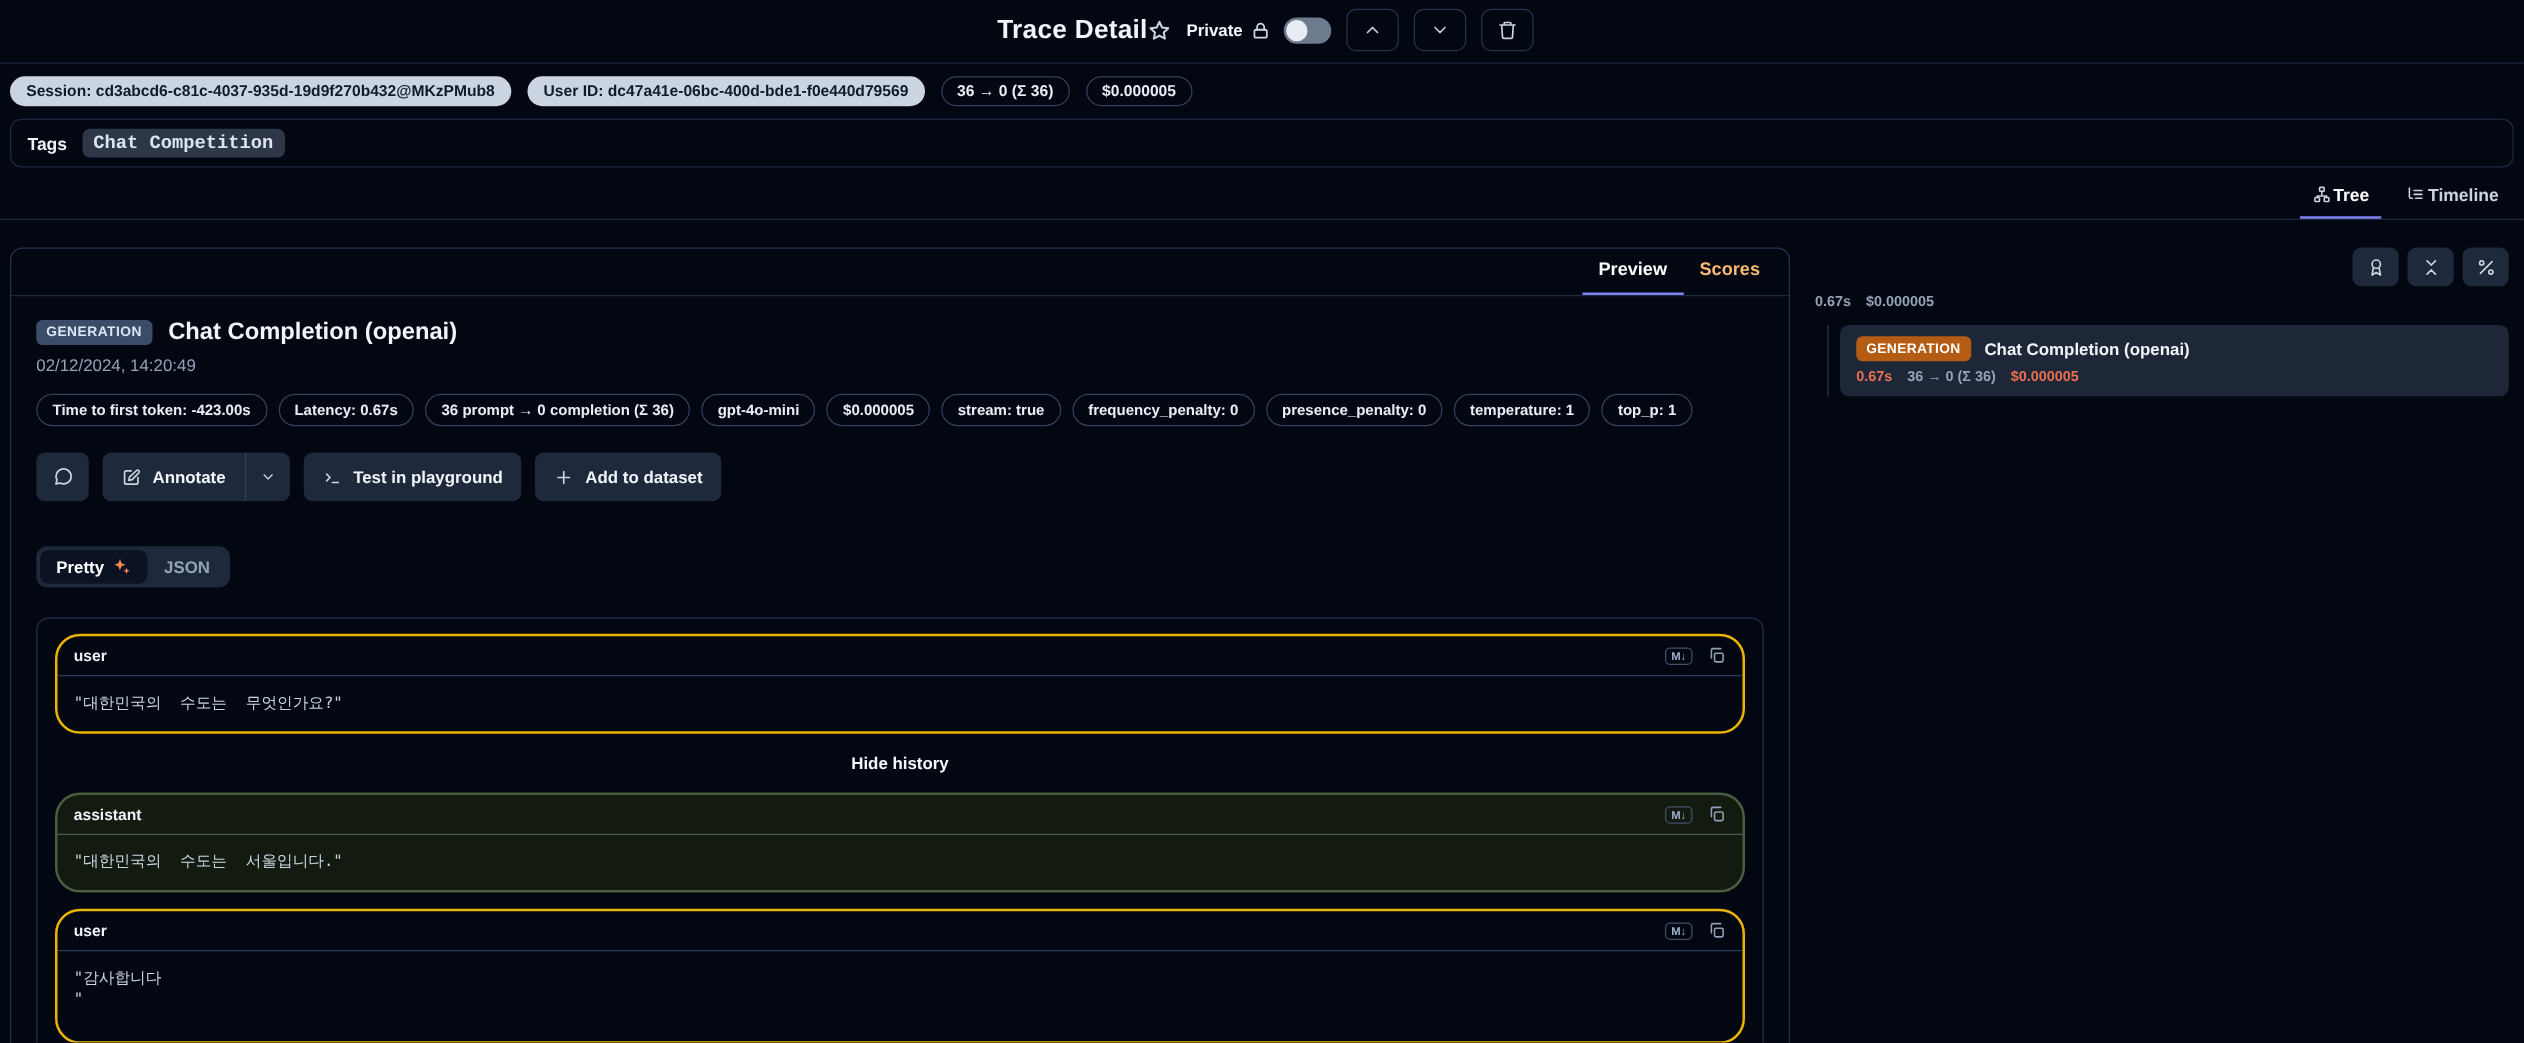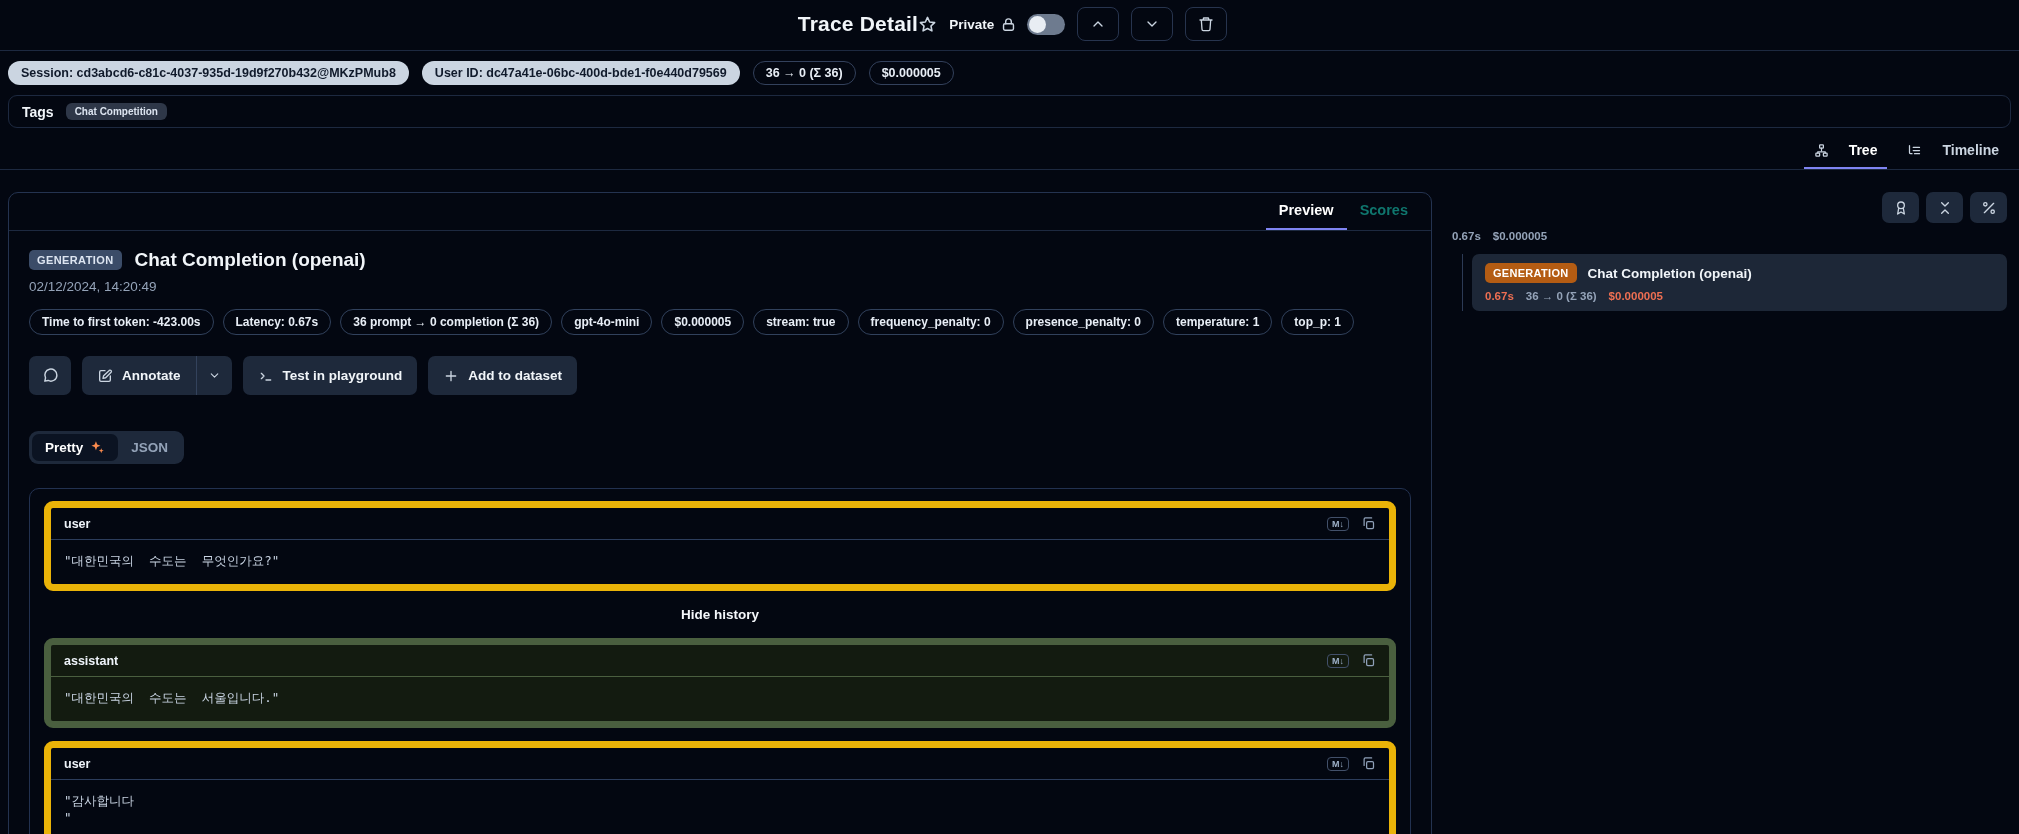--- a/index.html
+++ b/index.html
@@ -24,32 +24,32 @@
   .hr { border-bottom:1px solid #1d2940; }
 
   
   .badge-row { display:flex; align-items:center; gap:13px; padding:10px 8px; }
   .badge-light { background:#cbd5e1; color:#101a2b; font-weight:700; font-size:12.5px; padding:5px 13px; border-radius:999px; white-space:nowrap; cursor:pointer; }
   .pill-outline { border:1px solid #33415c; color:#e8eef6; font-weight:700; font-size:12.5px; padding:4px 12px; border-radius:999px; white-space:nowrap; }
 
   
   .tags-box { margin:0 8px; border:1px solid #1d2940; border-radius:9px; padding:7px 13px; display:flex; align-items:center; gap:12px; }
   .tags-label { font-weight:700; font-size:14px; }
-  .tag-badge { background:rgba(100,116,139,.45); color:#dce4f0; font-weight:700; font-size:10px; padding:3px 9px; border-radius:6px; cursor:pointer; }
+  .tag-badge { background:rgba(100,116,139,.45); color:#dce4f0; font-weight:700; font-size:15px; padding:3px 9px; border-radius:6px; cursor:pointer;font-family:Liberation Mono, monospace; }
 
   
   .viewtabs { display:flex; justify-content:flex-end; gap:10px; padding:0 10px; border-bottom:1px solid #1d2940; margin-top:8px; }
-  .viewtab { display:flex; align-items:flex-end; gap:20px; font-size:14px; font-weight:600; color:#cbd5e1; padding:6px 10px 9px; border-bottom:2px solid transparent; cursor:pointer; }
+  .viewtab { display:flex; align-items:flex-start; gap:2px; font-size:14px; font-weight:600; color:#cbd5e1; padding:6px 10px 9px; border-bottom:2px solid transparent; cursor:pointer; }
   .viewtab.active { color:#ffffff; border-bottom-color:#7f84f2; }
 
   
   .content { display:flex; align-items:flex-start; gap:10px; padding:22px 8px 0; }
   .card { width:1424px; border:1px solid #243350; border-radius:10px; min-height:640px; height:780px; }
   .card-tabs { display:flex; justify-content:flex-end; border-bottom:1px solid #1d2940; padding:0 10px; }
-  .card-tab { padding:9px 13px 10px; font-size:14.5px; font-weight:600; color:#0f766e; border-bottom:2px solid transparent; cursor:pointer; }
+  .card-tab { padding:9px 13px 10px; font-size:14.5px; font-weight:600; color:#fdba74; border-bottom:2px solid transparent; cursor:pointer; }
   .card-tab.active { border-bottom-color:#7f84f2; color:#fff; }
   .card-body { padding:18px 20px; }
 
   .obs-header { display:flex; align-items:center; gap:13px; }
   .type-badge { background:#3b4c68; color:#dde5f1; font-size:11px; font-weight:700; padding:4px 8px; border-radius:5px; letter-spacing:.4px; }
   .obs-title { font-size:19px; font-weight:700; }
   .timestamp { color:#94a3b8; font-size:13.5px; margin-top:8px; }
 
   .metrics { display:flex; flex-wrap:wrap; gap:9px; margin-top:15px; max-width:1350px; }
   .metric-pill { border:1px solid #31415c; border-radius:999px; font-size:12px; font-weight:700; padding:5px 12px; color:#e8eef6; white-space:nowrap; }
@@ -60,21 +60,21 @@
   .split { display:flex; }
   .split .main-seg { border-radius:7px 0 0 7px; }
   .split .caret-seg { border-radius:0 7px 7px 0; border-left:1px solid #33425c; width:36px; padding:0; justify-content:center; }
 
   .fmt-toggle { margin-top:36px; background:#1e293b; border-radius:9px; display:inline-flex; padding:3px; align-items:center; }
   .fmt-opt { padding:6px 13px; font-size:13.5px; font-weight:600; color:#94a3b8; border-radius:7px; display:flex; gap:7px; align-items:center; cursor:pointer; }
   .fmt-opt.active { background:#0b1322; color:#fff; }
 
   
   .messages { margin-top:24px; border:1px solid #223150; border-radius:10px; padding:12px 14px; display:flex; flex-direction:column; gap:13px; }
-  .msg { border:7px solid #eab308; border-radius:9px; }
+  .msg { border:2px solid #eab308; border-radius:20px; }
   .msg-head { display:flex; justify-content:space-between; align-items:center; padding:8px 13px; border-bottom:1px solid #2c3d5c; }
   .role { font-size:12.5px; font-weight:600; color:#eef3f9; }
   .msg-tools { display:flex; gap:12px; align-items:center; color:#8fa0b8; }
   .md-chip { border:1px solid #42506a; border-radius:4px; font-size:9px; padding:1px 4px; font-weight:700; color:#9db0c8; cursor:pointer; }
   .copy-btn { cursor:pointer; }
   .msg-content { padding:13px; font-family:"DejaVu Sans Mono", monospace; font-size:12.5px; color:#c9d4e3; white-space:pre-wrap; min-height:44px; }
   .msg.assistant { background:#131b10; border-color:#4a5f3f; }
   .msg.assistant .msg-head { border-bottom-color:#4a5f3f; }
   .msg.tall .msg-content { min-height:72px; }
   .hide-history { text-align:center; font-size:13.5px; font-weight:700; padding:3px 0; color:#f4f7fb; cursor:pointer; }

